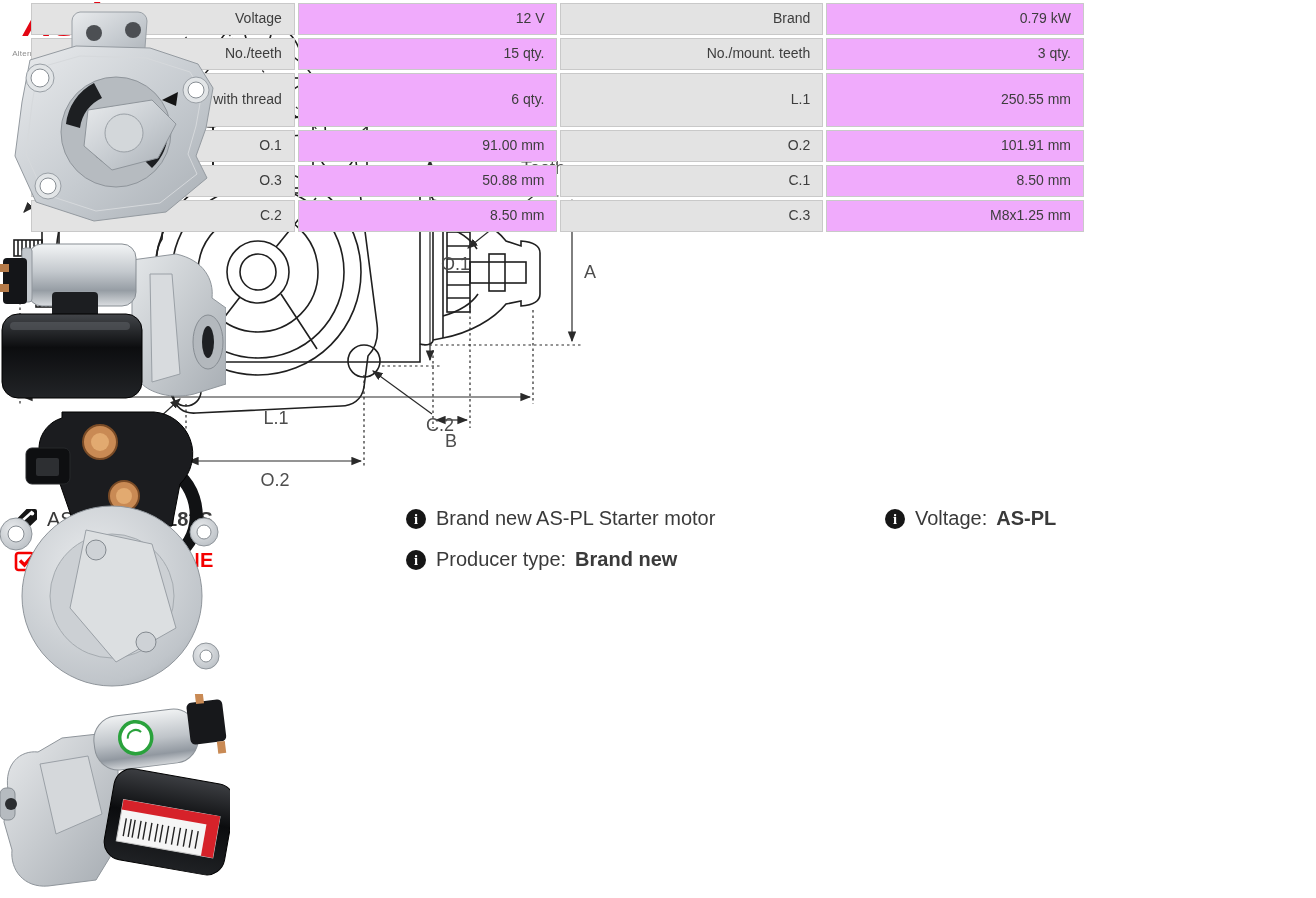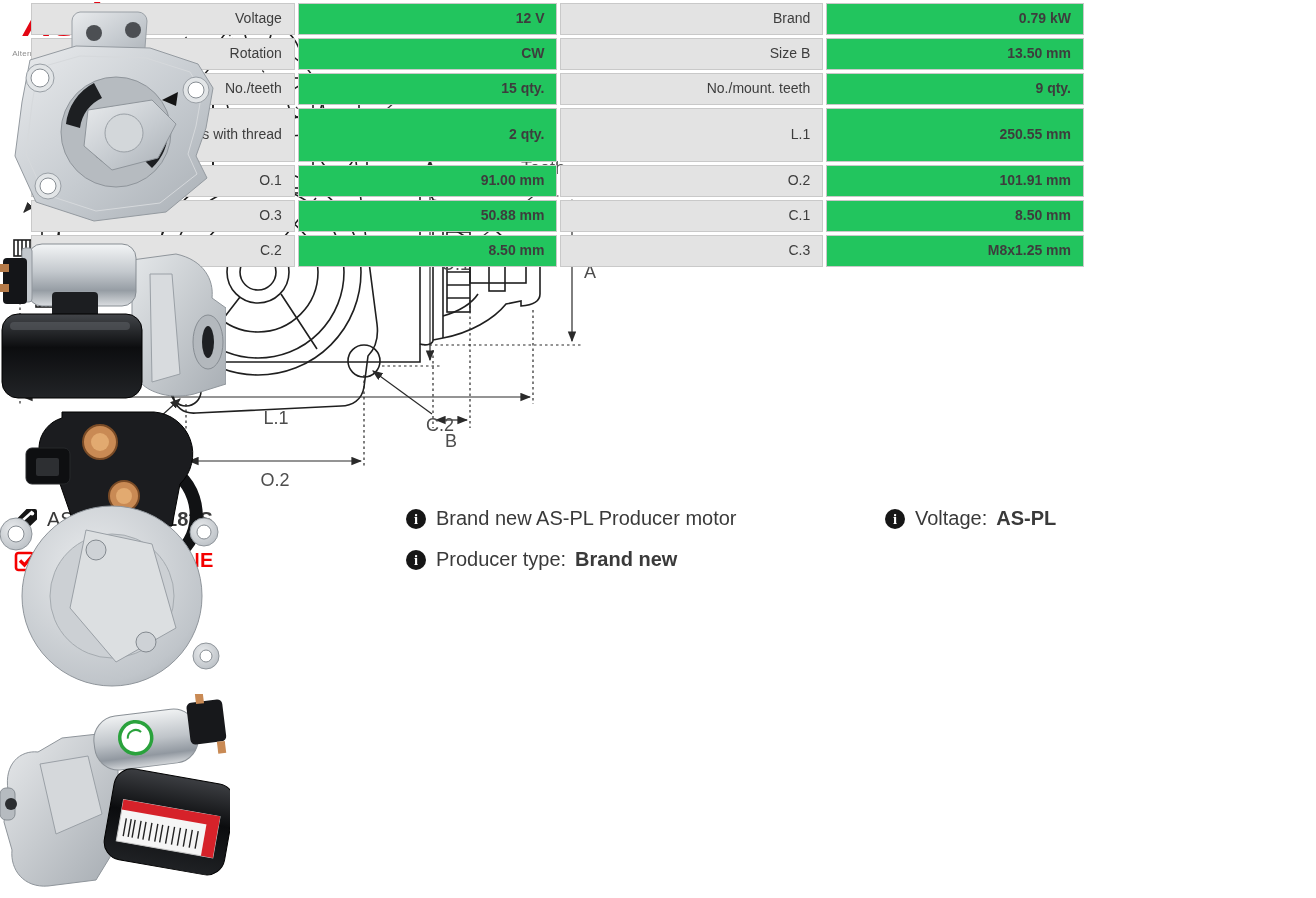--- a/index.html
+++ b/index.html
@@ -22,21 +22,21 @@
   
   .aspl-logo { position:absolute; left:952; top:528; width:130px; text-align:center; }
   .aspl-logo .tagline { font-size:8px; color:#8d8d8d; margin-top:1px; letter-spacing:.2px; }
 
   
   .spec { position:absolute; left:11; top:598; border-collapse:separate; border-spacing:3px;
           table-layout:fixed; width:1059px; font-size:14px;margin-left:28px; }
   .spec td { border:1px solid #c9c9c9; text-align:right; padding:2px 12px 2px 4px;
              height:32px; vertical-align:middle; line-height:1.25; }
   .spec td.lbl { background:#e3e3e3; padding-left:46px; }
-  .spec td.val { background:#22c55e;font-weight:bold; }
+  .spec td.val { background:#f0abfc; }
   .spec tr.tall td { height:54px; }
 
   
   .photos { position:absolute; left:1086; top:0; width:230px; height:898px; }
   .photo { position:absolute; left:0; }
 </style>
 </head>
 <body>
 
 <div class="page">
@@ -177,21 +177,21 @@
       <path d="M6,12.5 L10.5,17 L22,3.5" fill="none" stroke="#f40000" stroke-width="3.4"></path>
     </svg>
     <span class="std-line">STANDARD LINE</span>
   </div>
 
   <div class="info-item" style="left:405px; top:507px;">
     <svg class="icn" width="22" height="22" viewBox="0 0 22 22">
       <circle cx="11" cy="11" r="10" fill="#161616"></circle>
       <text x="11" y="16.4" text-anchor="middle" fill="#fff" font-size="14.5" font-weight="bold" font-family="'Liberation Serif', serif">i</text>
     </svg>
-    <span>Brand new AS-PL Producer motor</span>
+    <span>Brand new AS-PL Starter motor</span>
   </div>
 
   <div class="info-item" style="left:405px; top:548px;">
     <svg class="icn" width="22" height="22" viewBox="0 0 22 22">
       <circle cx="11" cy="11" r="10" fill="#161616"></circle>
       <text x="11" y="16.4" text-anchor="middle" fill="#fff" font-size="14.5" font-weight="bold" font-family="'Liberation Serif', serif">i</text>
     </svg>
     <span>Producer type:</span>
     <span class="b">Brand new</span>
   </div>
@@ -229,34 +229,28 @@
         <col style="width:257px">
       </colgroup>
     <tbody>
       <tr>
         <td class="lbl">Voltage</td>
         <td class="val">12 V</td>
         <td class="lbl">Brand</td>
         <td class="val">0.79 kW</td>
       </tr>
       <tr>
-        <td class="lbl">Rotation</td>
-        <td class="val">CW</td>
-        <td class="lbl">Size B</td>
-        <td class="val">13.50 mm</td>
-      </tr>
-      <tr>
         <td class="lbl">No./teeth</td>
         <td class="val">15 qty.</td>
         <td class="lbl">No./mount. teeth</td>
-        <td class="val">9 qty.</td>
+        <td class="val">3 qty.</td>
       </tr>
       <tr class="tall">
         <td class="lbl">No./mount. holes with thread</td>
-        <td class="val">2 qty.</td>
+        <td class="val">6 qty.</td>
         <td class="lbl">L.1</td>
         <td class="val">250.55 mm</td>
       </tr>
       <tr>
         <td class="lbl">O.1</td>
         <td class="val">91.00 mm</td>
         <td class="lbl">O.2</td>
         <td class="val">101.91 mm</td>
       </tr>
       <tr>

